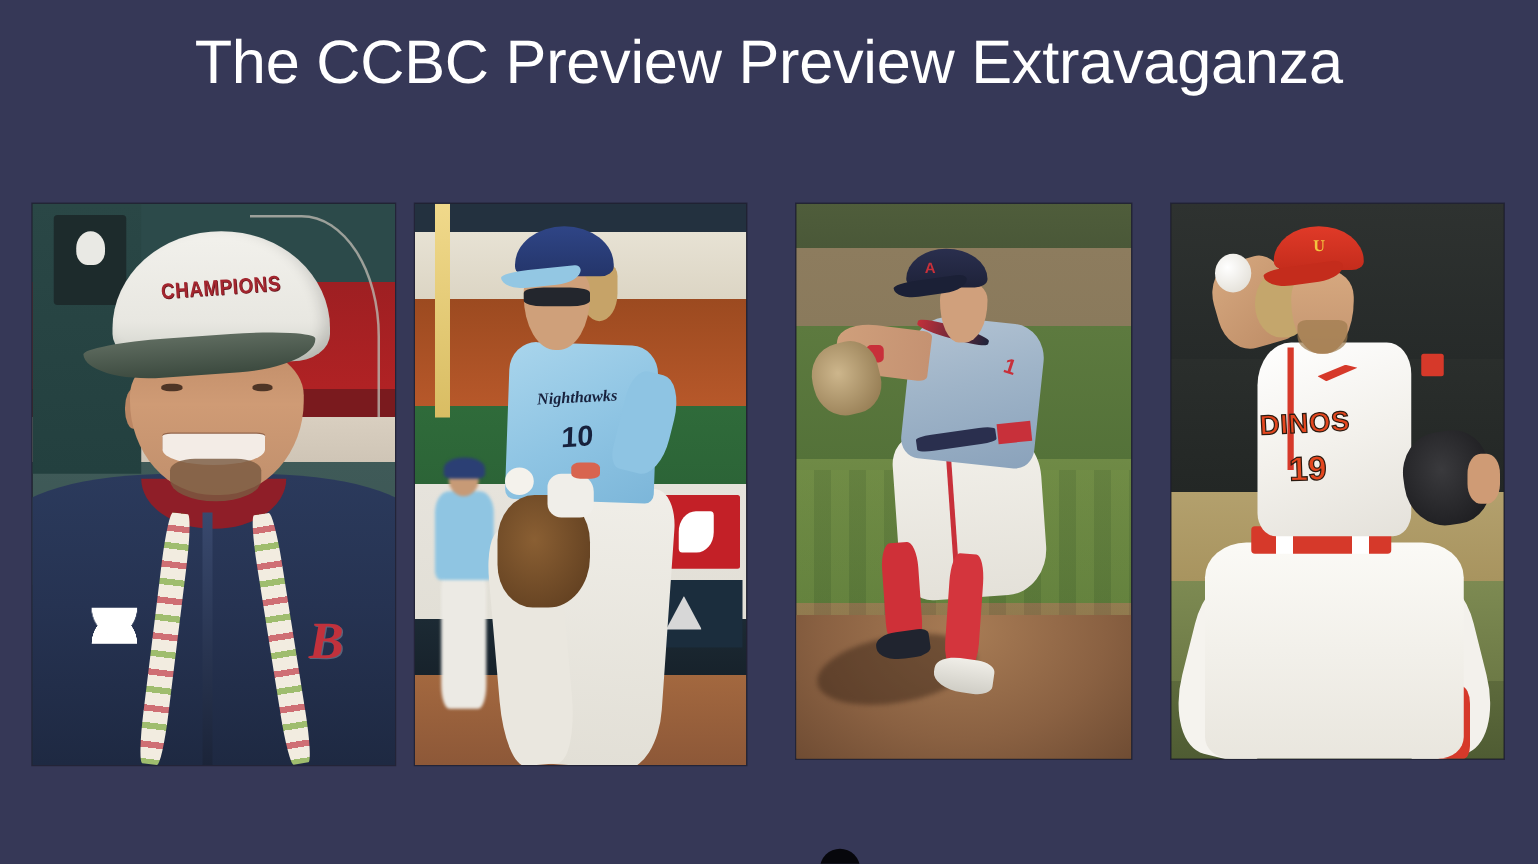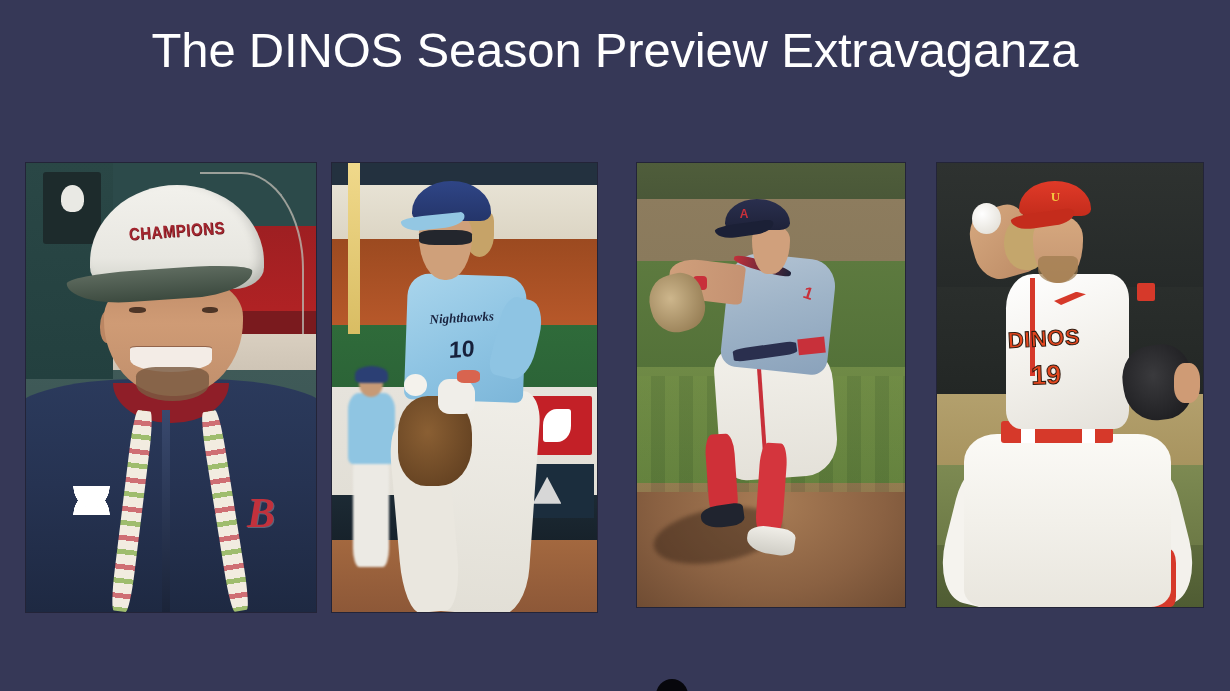--- a/index.html
+++ b/index.html
@@ -553,21 +553,21 @@
     top: 679px;
     width: 32px;
     height: 32px;
     background: #07070c;
     border-radius: 50%;
   }
 </style>
 </head>
 <body>
 
-<div class="slide-title">The DINOS Season Preview Extravaganza</div>
+<div class="slide-title">The CCBC Preview Preview Extravaganza</div>
 
 <div class="photo-strip">
 
   <div class="photo-frame p1">
     <div class="photo-inner">
       <div class="bg-wall"></div>
       <div class="wall-teal-left"></div>
       <div class="wall-sign"></div>
       <div class="wire"></div>
       <div class="jacket"></div>

